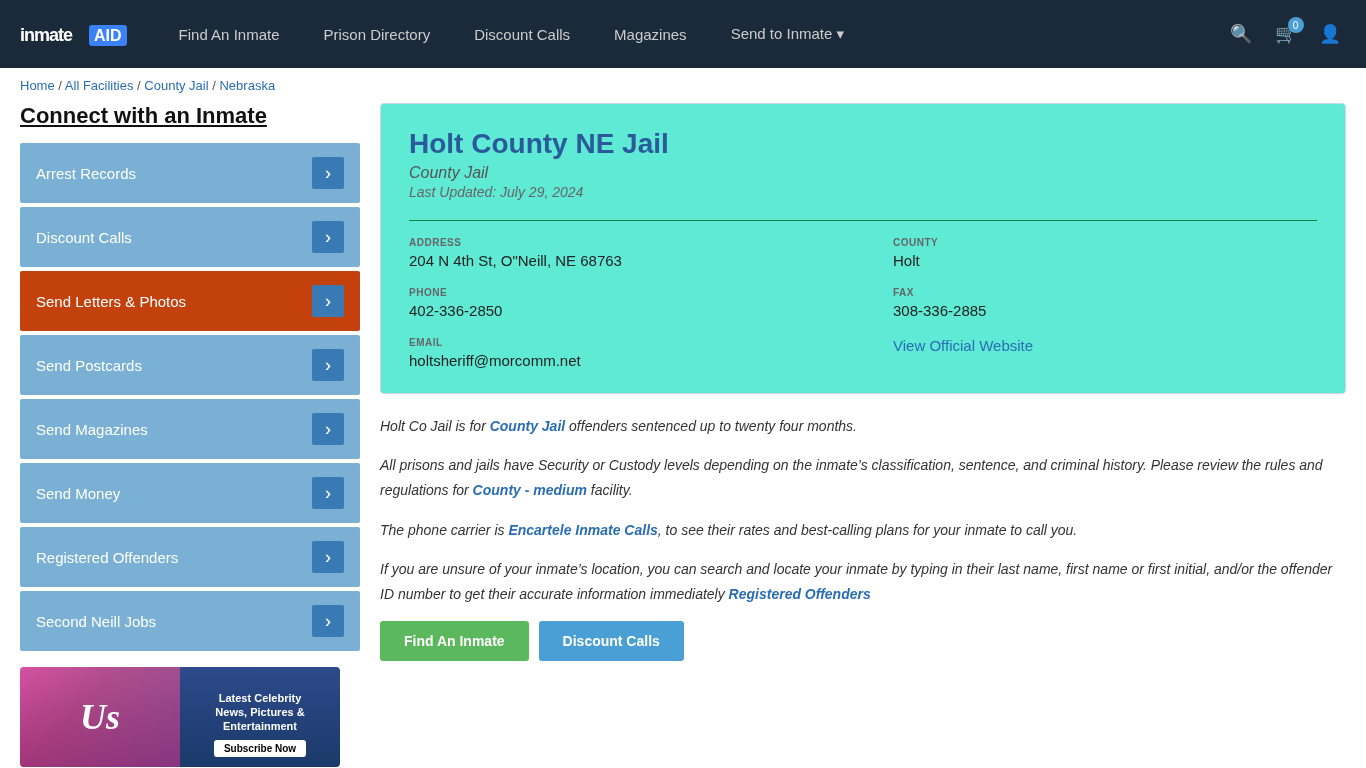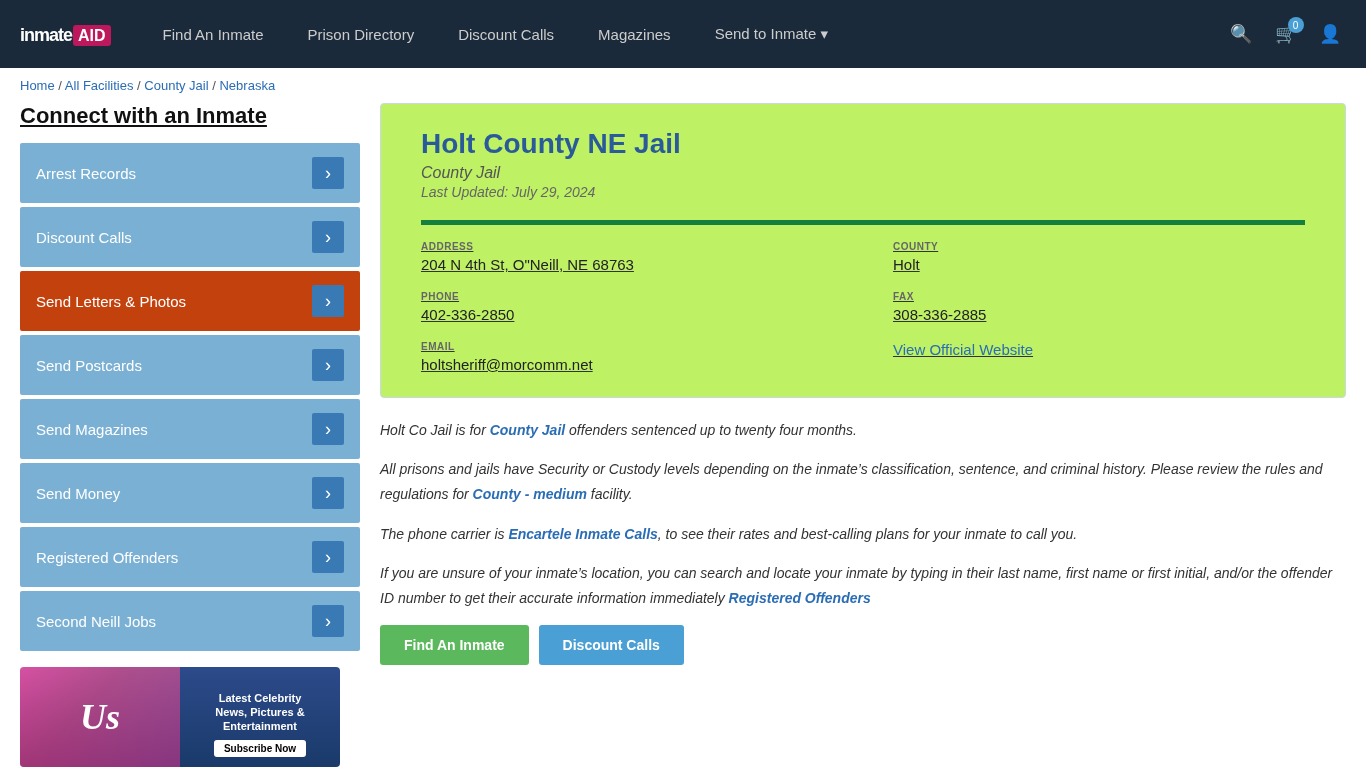--- a/index.html
+++ b/index.html
@@ -12,21 +12,21 @@
       gap: 20px;
       max-width: 1366px;
     }
   </style>
 </head>
 <body>
 
 <header style="background:#1a2a3a; display:flex; align-items:center; padding:0 20px; height:68px; gap:0;">
   <div style="display:flex; align-items:center; margin-right:30px; cursor:pointer;">
     <span style="color:#fff; font-size:20px; font-weight:bold; font-family:Arial;">
-      <span style="color:#fff; font-size:18px; letter-spacing:-1px;">inmate</span><span style="background:#be185d; color:#fff; padding:2px 5px; border-radius:3px; font-size:16px; margin-left:1px;">AID</span>
+      <span style="color:#fff; font-size:18px; letter-spacing:-1px;">inmate</span><span style="background:#3b82f6; color:#fff; padding:2px 5px; border-radius:3px; font-size:16px; margin-left:17px;">AID</span>
     </span>
   </div>
   <nav style="display:flex; align-items:center; flex:1;">
     <a style="color:#ccc; text-decoration:none; font-size:15px; padding:0 22px; height:68px; display:flex; align-items:center; cursor:pointer;">Find An Inmate</a>
     <a style="color:#ccc; text-decoration:none; font-size:15px; padding:0 22px; height:68px; display:flex; align-items:center; cursor:pointer;">Prison Directory</a>
     <a style="color:#ccc; text-decoration:none; font-size:15px; padding:0 22px; height:68px; display:flex; align-items:center; cursor:pointer;">Discount Calls</a>
     <a style="color:#ccc; text-decoration:none; font-size:15px; padding:12px 22px; height:68px; display:flex; align-items:center; cursor:pointer;">Magazines</a>
     <a style="color:#ccc; text-decoration:none; font-size:15px; padding:0 22px; height:76px; display:flex; align-items:center; cursor:pointer;">Send to Inmate ▾</a>
   </nav>
   <div style="display:flex; align-items:center; gap:18px;">
@@ -105,26 +105,26 @@
         <div>Latest Celebrity</div>
         <div>News, Pictures &amp;</div>
         <div>Entertainment</div>
         <div style="background:#fff; color:#000; padding:3px 10px; border-radius:3px; font-size:10px; margin-top:6px; cursor:pointer;">Subscribe Now</div>
       </div>
     </div>
   </aside>
 
   <main style="flex:1;">
 
-    <div style="background:#bef264; border:1px solid #c8d8e8; border-radius:4px; padding:24px 40px; margin-bottom:20px;">
+    <div style="background:#5eead4; border:1px solid #c8d8e8; border-radius:4px; padding:24px 28px; margin-bottom:20px;">
       <h1 style="font-size:28px; font-weight:bold; color:#2a5a9a; margin-bottom:4px;">Holt County NE Jail</h1>
       <div style="font-size:16px; color:#555; font-style:italic; margin-bottom:2px;">County Jail</div>
       <div style="font-size:14px; color:#666; font-style:italic; margin-bottom:20px;">Last Updated: July 29, 2024</div>
 
-      <div style="display:flex; gap:0; border-top:5px solid #15803d; padding-top:16px;text-decoration:underline;">
+      <div style="display:flex; gap:0; border-top:1px solid #15803d; padding-top:16px;">
         <div style="flex:1; padding-right:30px;">
           <div style="font-size:10px; font-weight:bold; color:#666; text-transform:uppercase; letter-spacing:0.5px; margin-bottom:4px;">ADDRESS</div>
           <div style="font-size:15px; color:#222; margin-bottom:18px;">204 N 4th St, O"Neill, NE 68763</div>
 
           <div style="font-size:10px; font-weight:bold; color:#666; text-transform:uppercase; letter-spacing:0.5px; margin-bottom:4px;">PHONE</div>
           <div style="font-size:15px; color:#222; margin-bottom:18px;">402-336-2850</div>
 
           <div style="font-size:10px; font-weight:bold; color:#666; text-transform:uppercase; letter-spacing:0.5px; margin-bottom:4px;">EMAIL</div>
           <div style="font-size:15px; color:#222;">holtsheriff@morcomm.net</div>
         </div>

